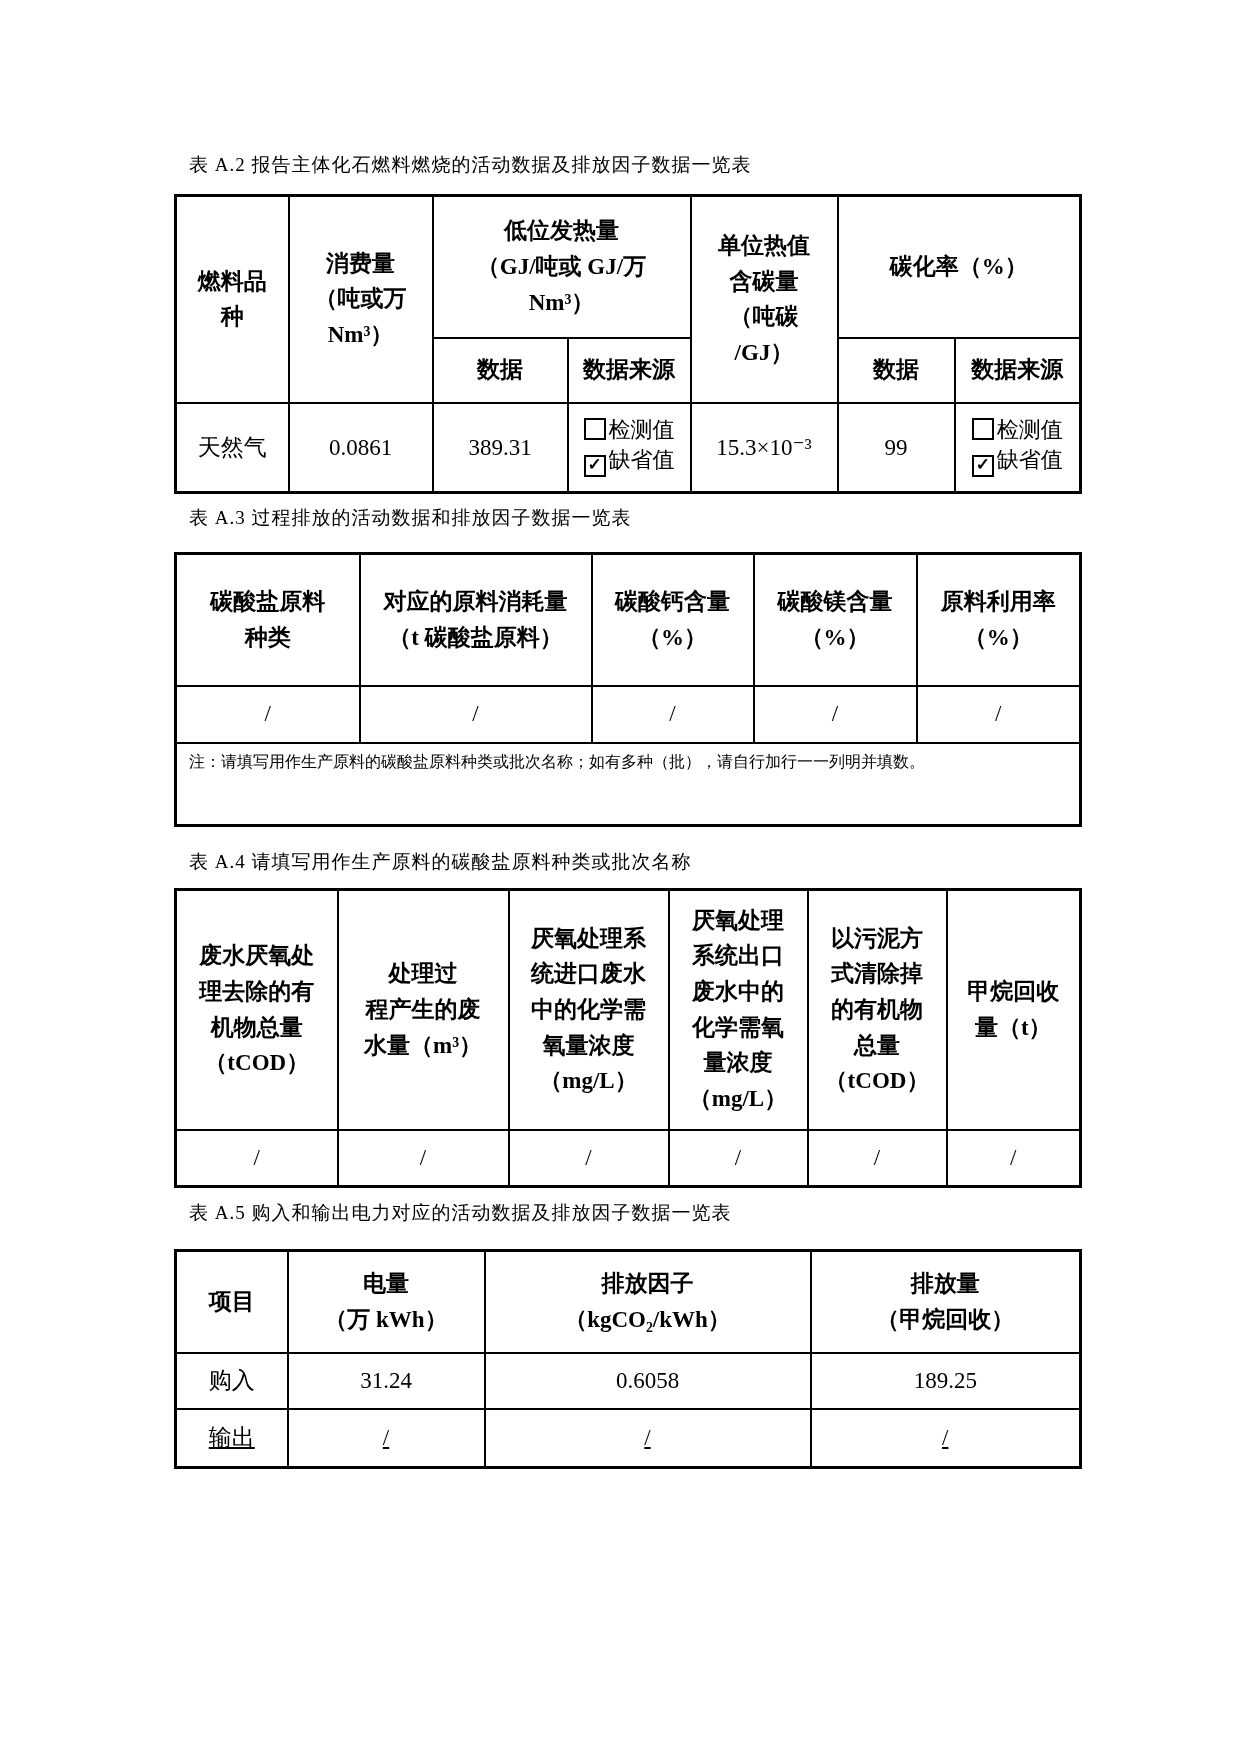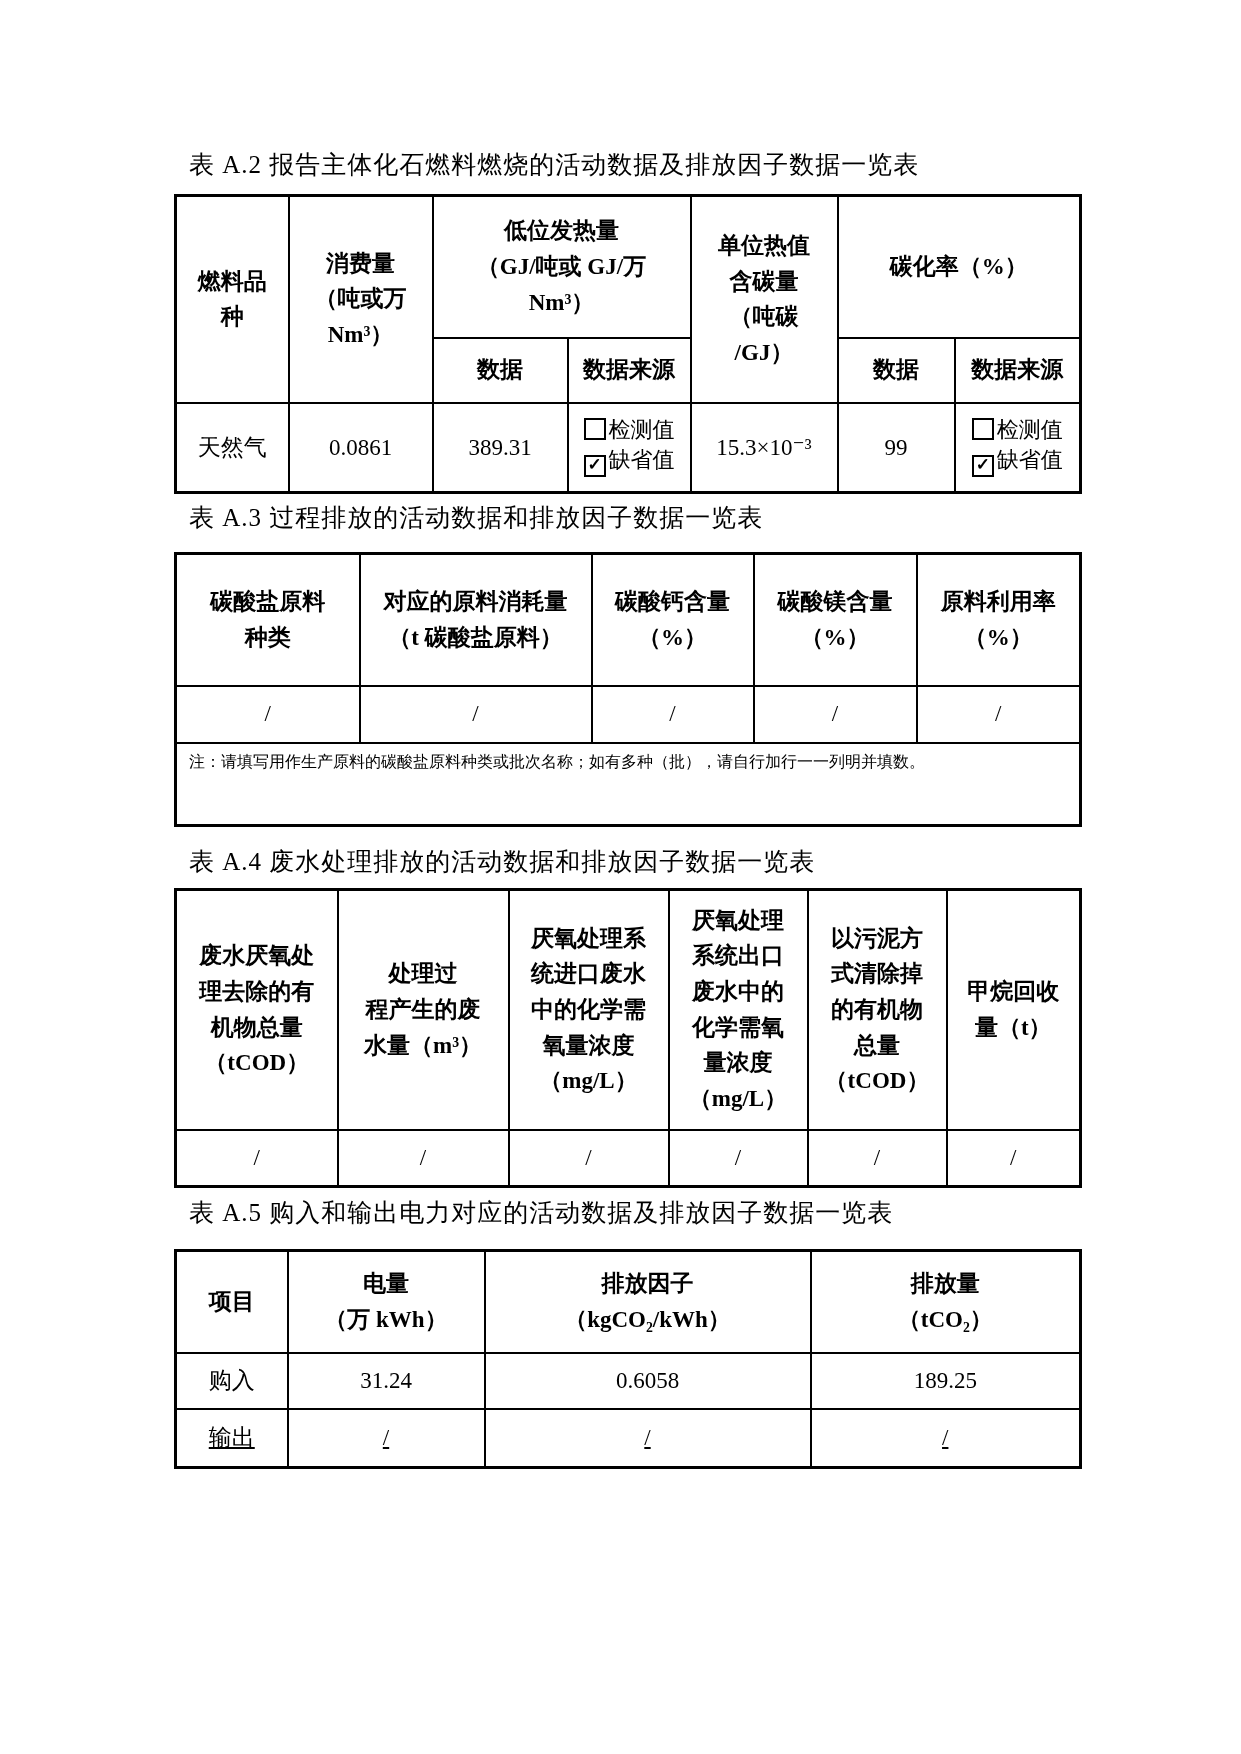--- a/index.html
+++ b/index.html
@@ -4,21 +4,21 @@
 <style>
   html,body{margin:0;padding:0;}
   body{
     width:1241px;height:1754px;background:#ffffff;color:#000000;
     font-family:"Liberation Serif","DejaVu Serif",serif;
     -webkit-font-smoothing:antialiased;
   }
   .page{position:relative;width:1241px;height:1754px;background:#ffffff;overflow:hidden;}
   .content{margin-left:174px;width:905px;}
   .tbl-title{
-    font-size:25px;line-height:33px;padding-left:15px;
+    font-size:19px;line-height:33px;padding-left:15px;
     letter-spacing:1px;white-space:nowrap;
   }
   .t-a2{margin-top:148px;margin-bottom:13px;}
   .t-a3{margin-top:7px;margin-bottom:18px;}
   .t-a4{margin-top:18px;margin-bottom:10px;}
   .t-a5{margin-top:8px;margin-bottom:20px;}
   table{
     border-collapse:collapse;table-layout:fixed;width:905px;
     border:3px solid #000;
   }
@@ -146,21 +146,21 @@
           <td>/</td>
           <td>/</td>
           <td>/</td>
         </tr>
         <tr class="h83">
           <td colspan="5" class="note-cell">注：请填写用作生产原料的碳酸盐原料种类或批次名称；如有多种（批），请自行加行一一列明并填数。</td>
         </tr>
       </tbody>
     </table>
 
-    <div class="tbl-title t-a4">表 A.4  废水处理排放的活动数据和排放因子数据一览表</div>
+    <div class="tbl-title t-a4">表 A.4  请填写用作生产原料的碳酸盐原料种类或批次名称</div>
     <table>
       <colgroup>
         <col style="width:162px">
           <col style="width:171px">
           <col style="width:160px">
         <col style="width:139px">
           <col style="width:139px">
           <col style="width:134px">
       </colgroup>
       <tbody>
@@ -211,21 +211,21 @@
           <col style="width:270px">
       </colgroup>
       <tbody>
         <tr class="h86">
           <th class="pre">项目</th>
           <th class="pre">电量
 （万 kWh）</th>
           <th class="pre">排放因子
 （kgCO₂/kWh）</th>
           <th class="pre">排放量
-（tCO₂）</th>
+（甲烷回收）</th>
         </tr>
         <tr class="h56">
           <td>购入</td>
           <td>31.24</td>
           <td>0.6058</td>
           <td>189.25</td>
         </tr>
         <tr class="h59">
           <td>输出</td>
           <td>/</td>

